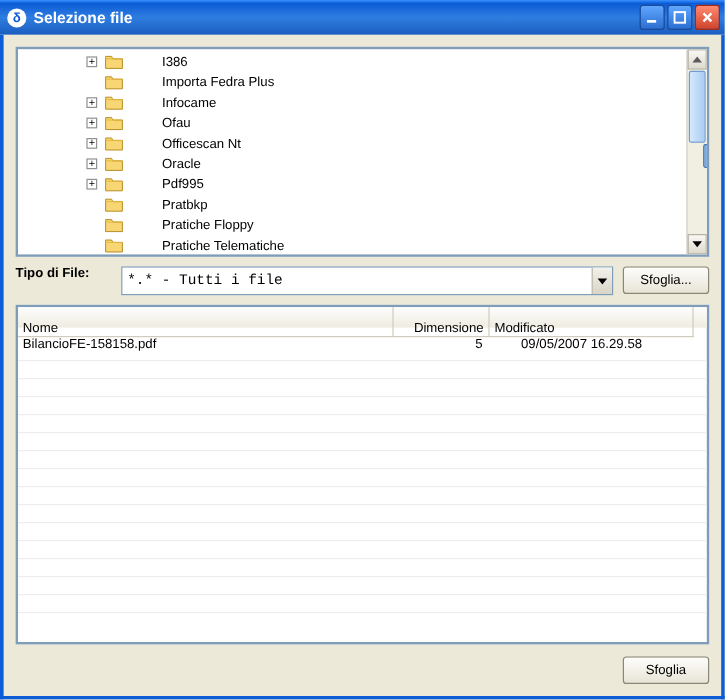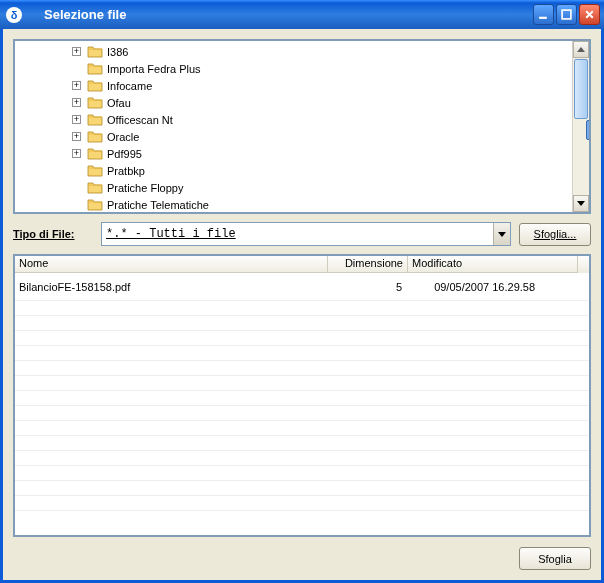--- a/index.html
+++ b/index.html
@@ -25,21 +25,21 @@
   width: 16px; height: 16px;
   background: #fff;
   border-radius: 50%;
   margin-right: 6px;
   display: flex;
   align-items: center; justify-content: center;
   color: #0b5cd6;
   font-size: 11px;
   font-weight: bold;
 }
-.titlebar .title { flex: 1; margin-left: 16px; }
+.titlebar .title { flex: 1; }
 .titlebar .win-btns { display: flex; gap: 2px; }
 .titlebar .win-btn {
   width: 21px; height: 21px;
   background: linear-gradient(to bottom, #5fa7ff, #2b6ed0);
   border: 1px solid #1a4a9a;
   border-radius: 3px;
   color: #fff;
   font-weight: bold;
   display: flex;
   align-items: center; justify-content: center;
@@ -114,28 +114,27 @@
   background: #fff;
   font-size: 9px;
   line-height: 7px;
   text-align: center;
   color: #000;
 }
 .folder-icon {
   width: 16px; height: 13px;
 }
 .folder-icon svg { display: block; }
-.tree-label { white-space: nowrap; }
+.tree-label { white-space: nowrap; margin-left: 28px; }
 
 .filetype-row {
   display: flex;
-  align-items: center;
+  align-items: flex-start;
   margin: 8px 0;
   gap: 8px;
-  text-decoration: underline;
 }
 .filetype-label { font-weight: bold; width: 80px;}
 .combo {
   flex: 1;
   height: 24px;
   border: 1px solid #7f9db9;
   background: #fff;
   display: flex;
   align-items: center;
   font-family: "Courier New", monospace;
@@ -173,21 +172,21 @@
   flex-direction: column;
 }
 .file-list .header {
   display: flex;
   height: 17px;
   background: linear-gradient(#fdfdfd,#eeece0);
 }
 .file-list .header .col {
   border-right: 1px solid #cfcbbd;
   border-bottom: 1px solid #cfcbbd;
-  padding: 1px 4px;
+  padding: 12px 4px;
 }
 .file-list .rows { flex: 1; }
 .file-list .row {
   display: flex;
   height: 28px;
   align-items: center;
   border-bottom: 1px solid #ededed;
   gap: 24px;
 }
 .file-list .row .cell {

